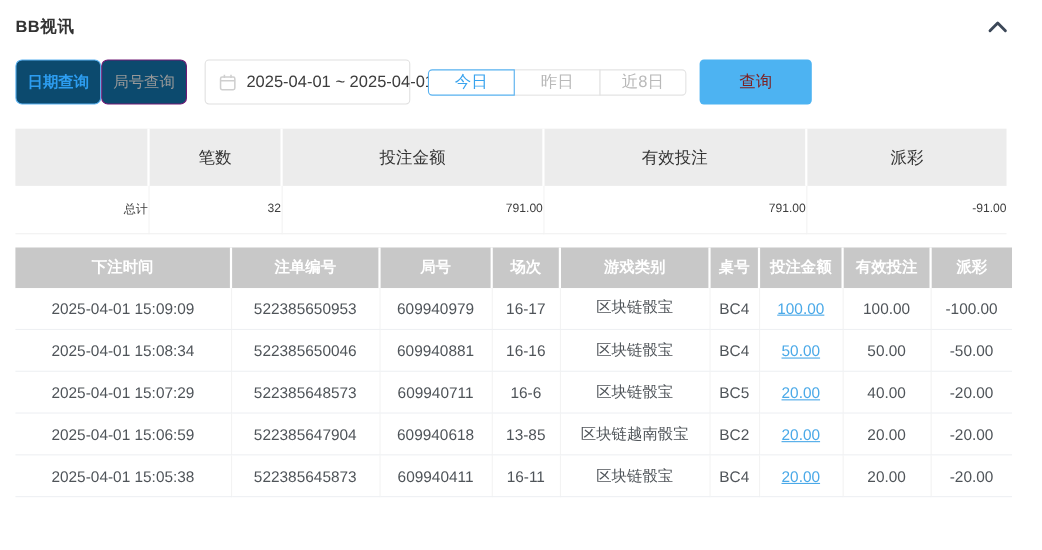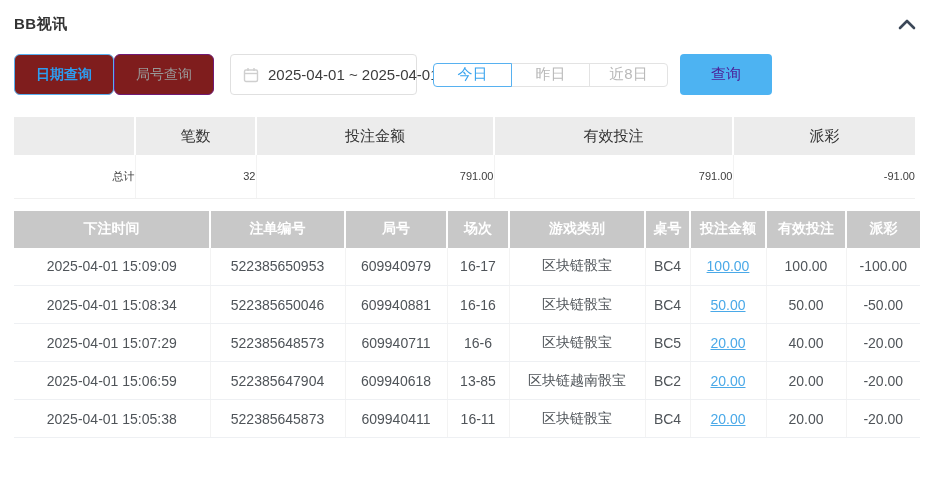--- a/index.html
+++ b/index.html
@@ -7,37 +7,37 @@
   body { font-family: "Liberation Sans", "DejaVu Sans", sans-serif; color: #333; }
   .page { padding: 12px 14px 0 14px; width: 947px; }
 
   
   .title-row { display: flex; align-items: center; justify-content: space-between; width: 906px; height: 24px; }
   .page-title { font-size: 15px; font-weight: bold; color: #333; letter-spacing: .5px; }
   .collapse-btn { width: 26px; height: 22px; display: flex; align-items: center; justify-content: center; cursor: pointer; background: none; border: none; }
 
   
   .filter-bar { display: flex; align-items: center; margin-top: 18px; height: 41px; }
-  .tab-btn { height: 41px; padding: 0 21px; background: #7f1d1d; border-radius: 6px; font-size: 14px; cursor: pointer; text-align: right; }
+  .tab-btn { height: 41px; padding: 0 10px; background: #0c4a6e; border-radius: 6px; font-size: 14px; cursor: pointer; text-align: right; }
   .tab-btn.active { border: 1px solid #58b0f0; color: #2d9df0; font-weight: bold; }
   .tab-btn.inactive { border: 1px solid #701a75; color: #999; margin-left: 0; }
   .date-box { height: 41px; width: 187px; margin-left: 16px; border: 1px solid #e0e0e0; border-radius: 4px; display: flex; align-items: center; padding: 0 12px; cursor: pointer; background: #fff; }
   .date-box .cal { margin-right: 9px; display: flex; }
   .date-text { font-size: 15px; color: #3d3d3d; white-space: nowrap; }
   .seg-group { display: inline-flex; margin-left: 16px; }
   .seg-btn { height: 24px; width: 79px; background: #fff; border: 1px solid #e3e3e3; color: #b9b9b9; font-size: 15px; cursor: pointer; margin-left: -1px; position: relative; }
   .seg-btn:first-child { border-radius: 4px 0 0 4px; margin-left: 0; }
   .seg-btn:last-child { border-radius: 0 4px 4px 0; }
   .seg-btn.active { border: 1px solid #57b1f0; color: #38a3ee; z-index: 2; }
-  .search-btn { height: 41px; width: 92px; margin-left: 12px; background: #4db3f2; border: none; border-radius: 4px; color: #4c1d95; font-size: 15px; cursor: pointer; }
+  .search-btn { height: 41px; width: 102px; margin-left: 12px; background: #4db3f2; border: none; border-radius: 4px; color: #7f1d1d; font-size: 15px; cursor: pointer; }
 
   
   table { border-collapse: collapse; table-layout: fixed; }
   .summary-table { width: 901px; margin-top: 22px; }
-  .summary-table th { background: #ececec; height: 38px; font-size: 15px; font-weight: normal; color: #333; border-right: 2px solid #fff; }
+  .summary-table th { background: #ececec; height: 52px; font-size: 15px; font-weight: normal; color: #333; border-right: 2px solid #fff; }
   .summary-table th:last-child { border-right: none; }
   .summary-table td { background: #fff; height: 43px; text-align: right; font-size: 11px; color: #3d3d3d; border-right: 1px solid #f3f3f3; border-bottom: 1px solid #f0f0f0; }
   .summary-table td:last-child { border-right: none; }
   .summary-table col:nth-child(1) { width: 121px; }
   .summary-table col:nth-child(2) { width: 121px; }
   .summary-table col:nth-child(3) { width: 238px; }
   .summary-table col:nth-child(4) { width: 239px; }
   .summary-table col:nth-child(5) { width: 182px; }
 
   

